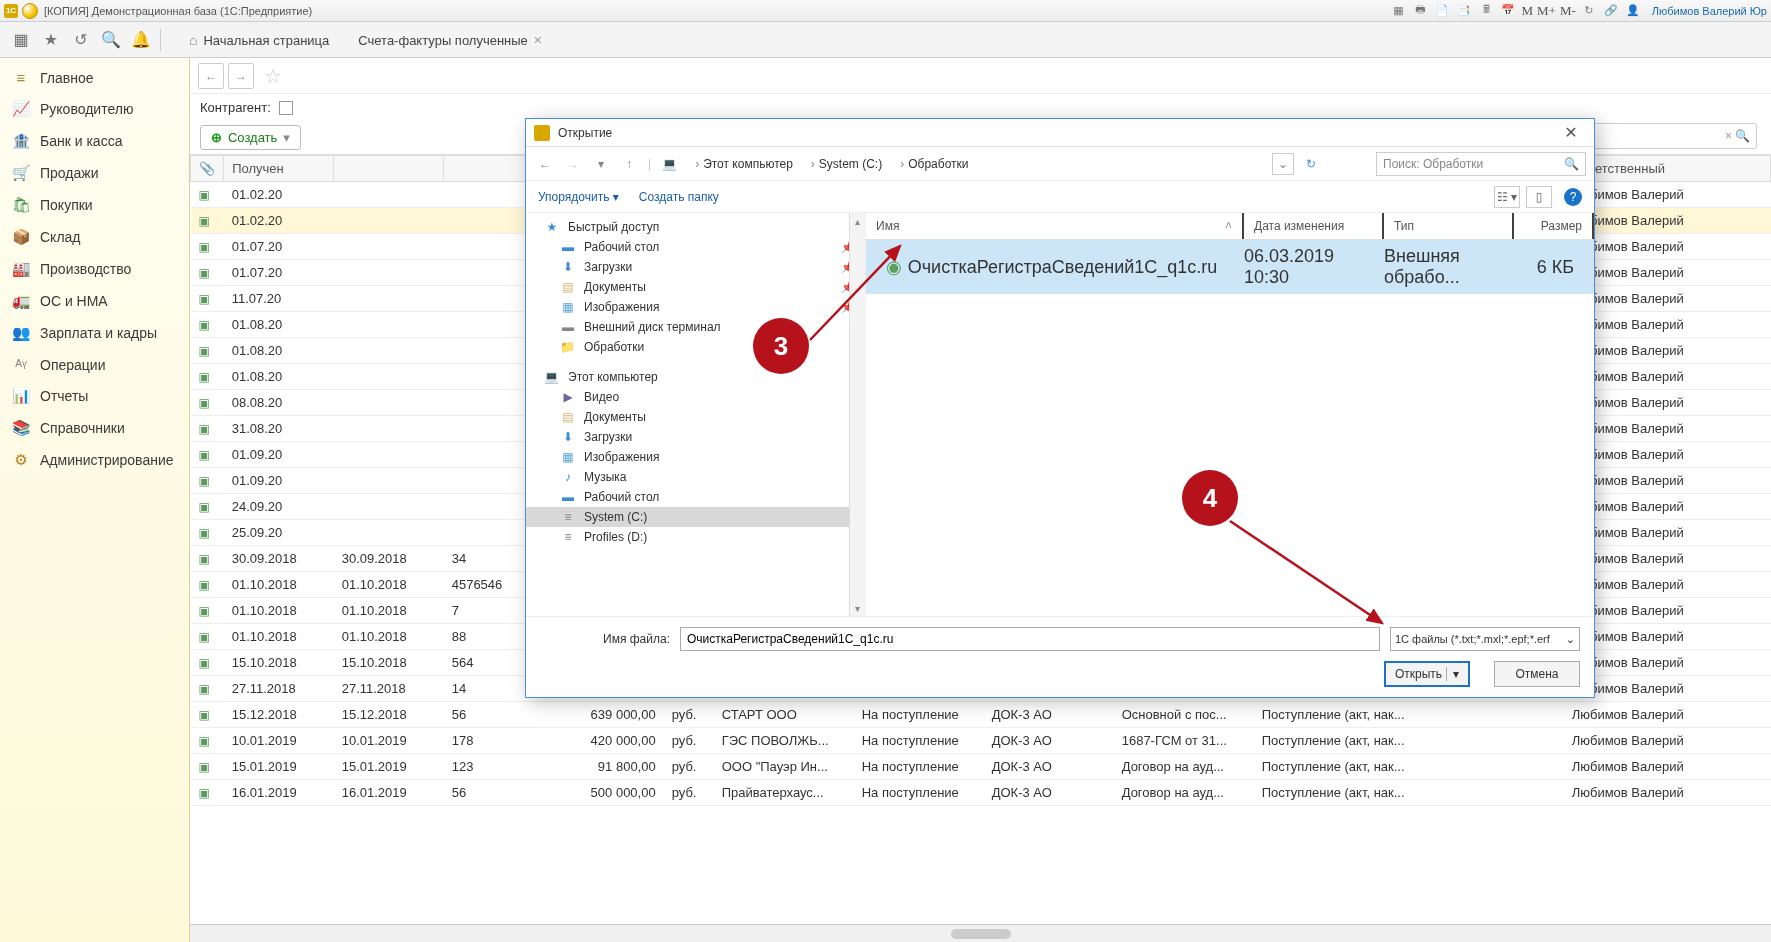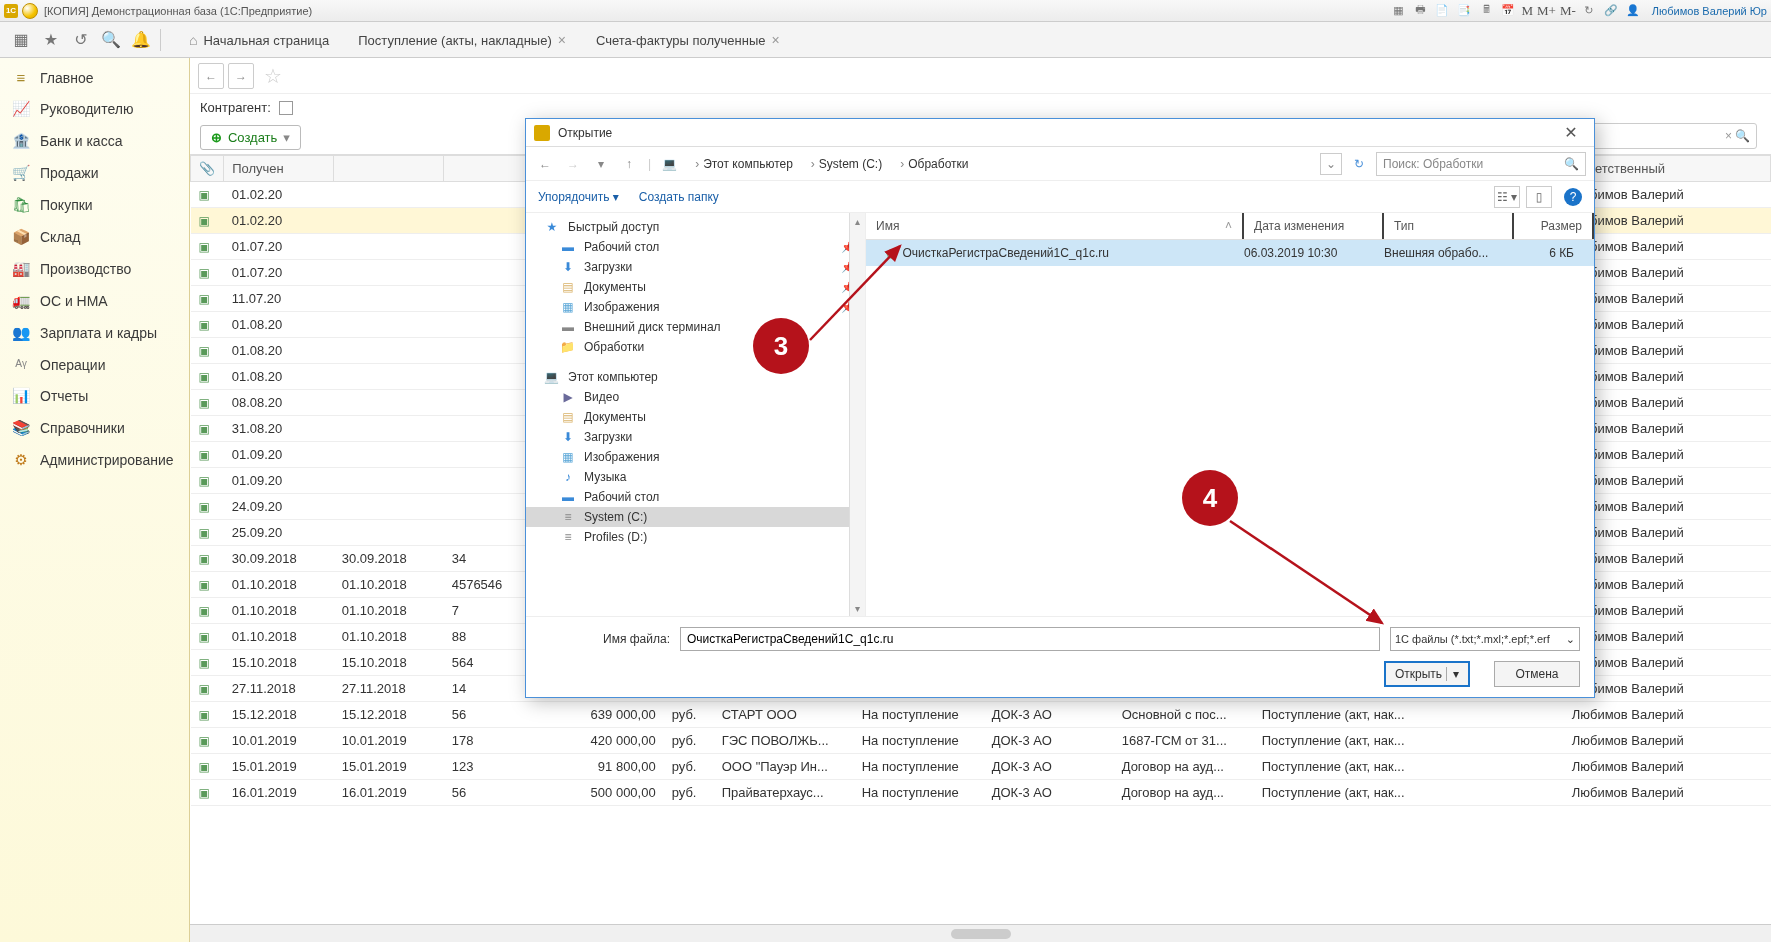--- a/index.html
+++ b/index.html
@@ -64,21 +64,21 @@
 .dlg-title .dtxt{flex:1;font-size:12px;}
 .dlg-title .dclose{width:30px;text-align:center;font-size:16px;color:#555;}
 .dlg-nav{height:34px;display:flex;align-items:center;padding:0 8px;gap:6px;border-bottom:1px solid #eee;}
 .dlg-nav .nbtn{width:22px;height:22px;display:flex;align-items:center;justify-content:center;color:#888;border-radius:2px;}
 .dlg-nav .sep{color:#ccc;margin:0 2px;}
 .dlg-nav .crumb{color:#333;padding:2px 4px;}
 .dlg-nav .crumb .car{color:#888;margin:0 4px;}
 .dlg-nav .spacer{flex:1;}
 .dlg-nav .csel{width:22px;height:22px;border:1px solid #ccc;display:flex;align-items:center;justify-content:center;color:#888;}
 .dlg-nav .refresh{width:22px;height:22px;display:flex;align-items:center;justify-content:center;color:#4a90d9;}
-.dlg-nav .searchbox{width:210px;height:24px;border:1px solid #ccc;display:flex;align-items:center;padding:0 24px 0 6px;color:#888;position:relative;font-size:12px;}
+.dlg-nav .searchbox{width:210px;height:24px;border:1px solid #ccc;display:flex;align-items:center;padding:0 24px 0 6px;color:#888;position:relative;font-size:12px;margin-left:48px;}
 .dlg-nav .searchbox .mag{position:absolute;right:6px;}
 .dlg-tool{height:32px;display:flex;align-items:center;padding:0 12px;gap:20px;border-bottom:1px solid #eee;}
 .dlg-tool .tlink{color:#1a5fa8;font-size:12px;}
 .dlg-tool .tr{margin-left:auto;display:flex;gap:6px;align-items:center;}
 .dlg-tool .tbtn2{width:26px;height:22px;border:1px solid #ccc;display:flex;align-items:center;justify-content:center;color:#666;font-size:12px;}
 .dlg-tool .help{width:18px;height:18px;border-radius:50%;background:#1a73c9;color:#fff;display:flex;align-items:center;justify-content:center;font-size:12px;margin-left:6px;}
 
 .dlg-body{flex:1;display:flex;overflow:hidden;}
 .dlg-tree{width:340px;border-right:1px solid #eee;overflow-y:auto;padding:4px 0;position:relative;}
 .tree-item{display:flex;align-items:center;padding:3px 10px 3px 18px;gap:8px;font-size:12px;}
@@ -99,21 +99,21 @@
 .tree-scroll .tup,.tree-scroll .tdn{height:16px;display:flex;align-items:center;justify-content:center;font-size:10px;color:#888;}
 .tree-scroll .tdn{position:absolute;bottom:0;width:100%;}
 
 .dlg-files{flex:1;display:flex;flex-direction:column;}
 .fhdr{display:flex;border-bottom:1px solid #e0e0e0;font-size:12px;color:#555;}
 .fhdr .fc{padding:6px 10px;border-right:2px solid #404040;}
 .fc-name{flex:1;min-width:240px;}
 .fc-date{width:140px;}
 .fc-type{width:130px;}
 .fc-size{width:80px;text-align:right;}
-.frow{display:flex;padding:4px 10px;font-size:12px;align-items:center;}
+.frow{display:flex;padding:4px 10px;font-size:18px;align-items:center;}
 .frow.sel{background:#cde6f7;}
 .frow .fc{padding:2px 10px;}
 .frow .fi{color:#5aa05a;margin-right:6px;}
 
 .dlg-foot{padding:10px 14px;display:flex;flex-direction:column;gap:10px;border-top:1px solid #eee;justify-content:space-between;}
 .foot-row{display:flex;align-items:center;gap:10px;}
 .foot-row .lbl{width:130px;text-align:right;font-size:12px;}
 .foot-row .finput{flex:1;height:24px;border:1px solid #aaa;padding:0 6px;font-size:12px;}
 .foot-row .fsel{width:190px;height:24px;border:1px solid #aaa;font-size:11px;padding:0 4px;display:flex;align-items:center;justify-content:space-between;}
 .foot-btns{display:flex;justify-content:flex-end;gap:24px;}
@@ -152,21 +152,20 @@
 
 <div class="toptoolbar">
   <div class="ticon">▦</div>
   <div class="ticon">★</div>
   <div class="ticon">↺</div>
   <div class="ticon">🔍</div>
   <div class="ticon">🔔</div>
   <div class="vsep"></div>
   <div class="tabs">
     <div class="tab home"><span class="home-icon">⌂</span><span>Начальная страница</span></div>
-    <div class="tab"><span>Поступление (акты, накладные)</span><span class="tclose">×</span></div>
     <div class="tab"><span>Счета-фактуры полученные</span><span class="tclose">×</span></div>
   </div>
 </div>
 
 <div class="main">
 
   <div class="leftnav">
     <div id="nav-items">
         <div class="nitem">
           <span class="ni-icon" style="color:#a78a2d">≡</span>

